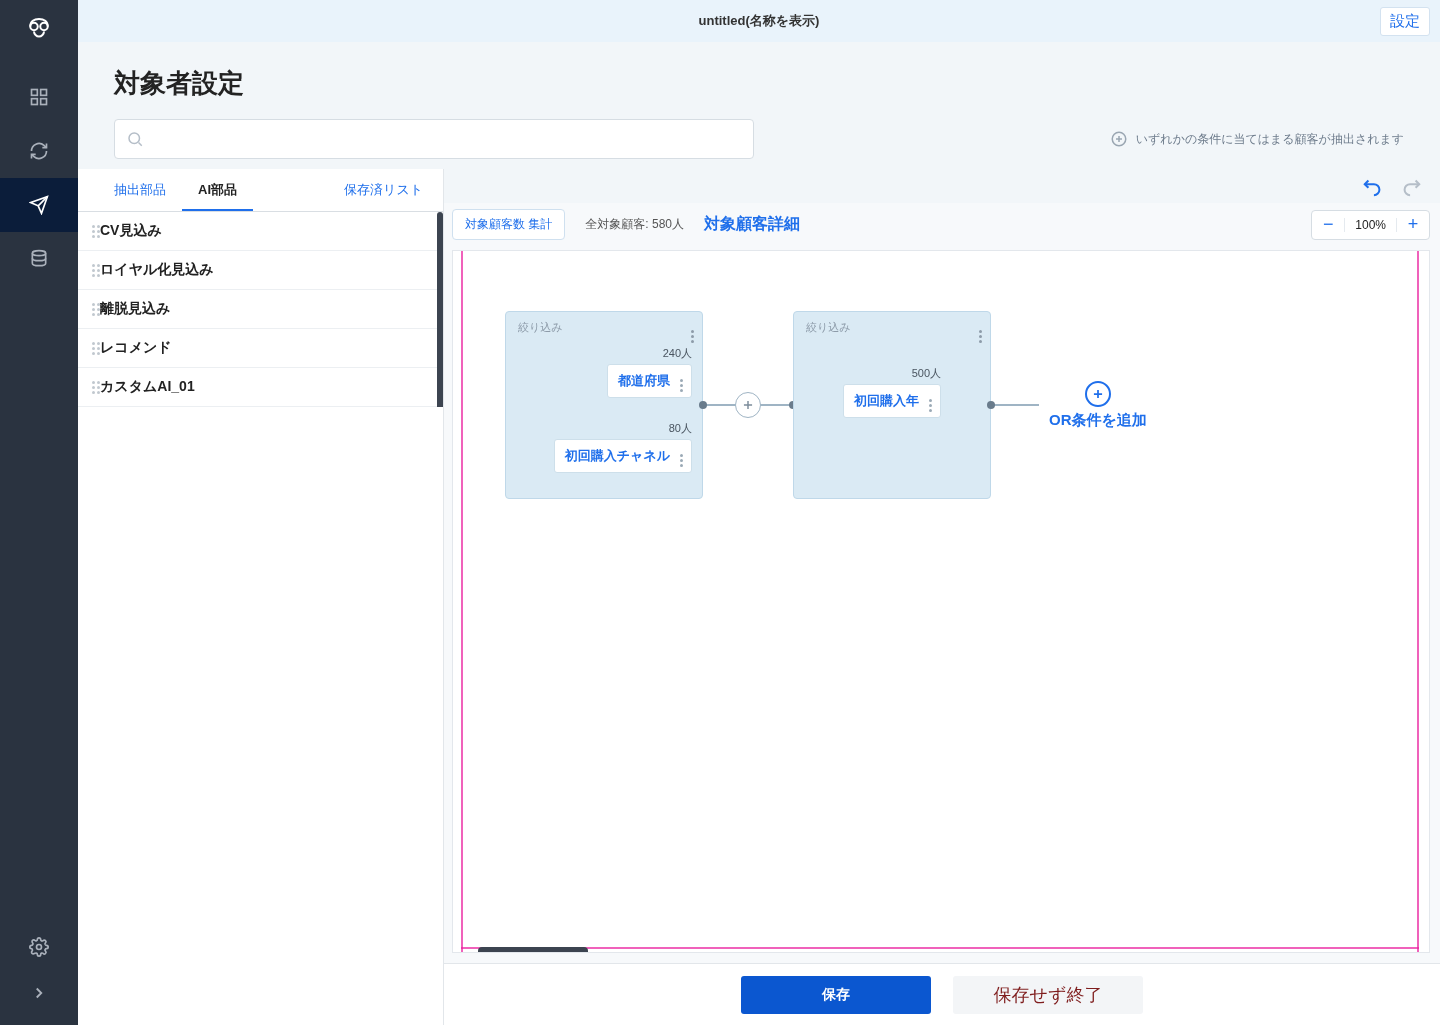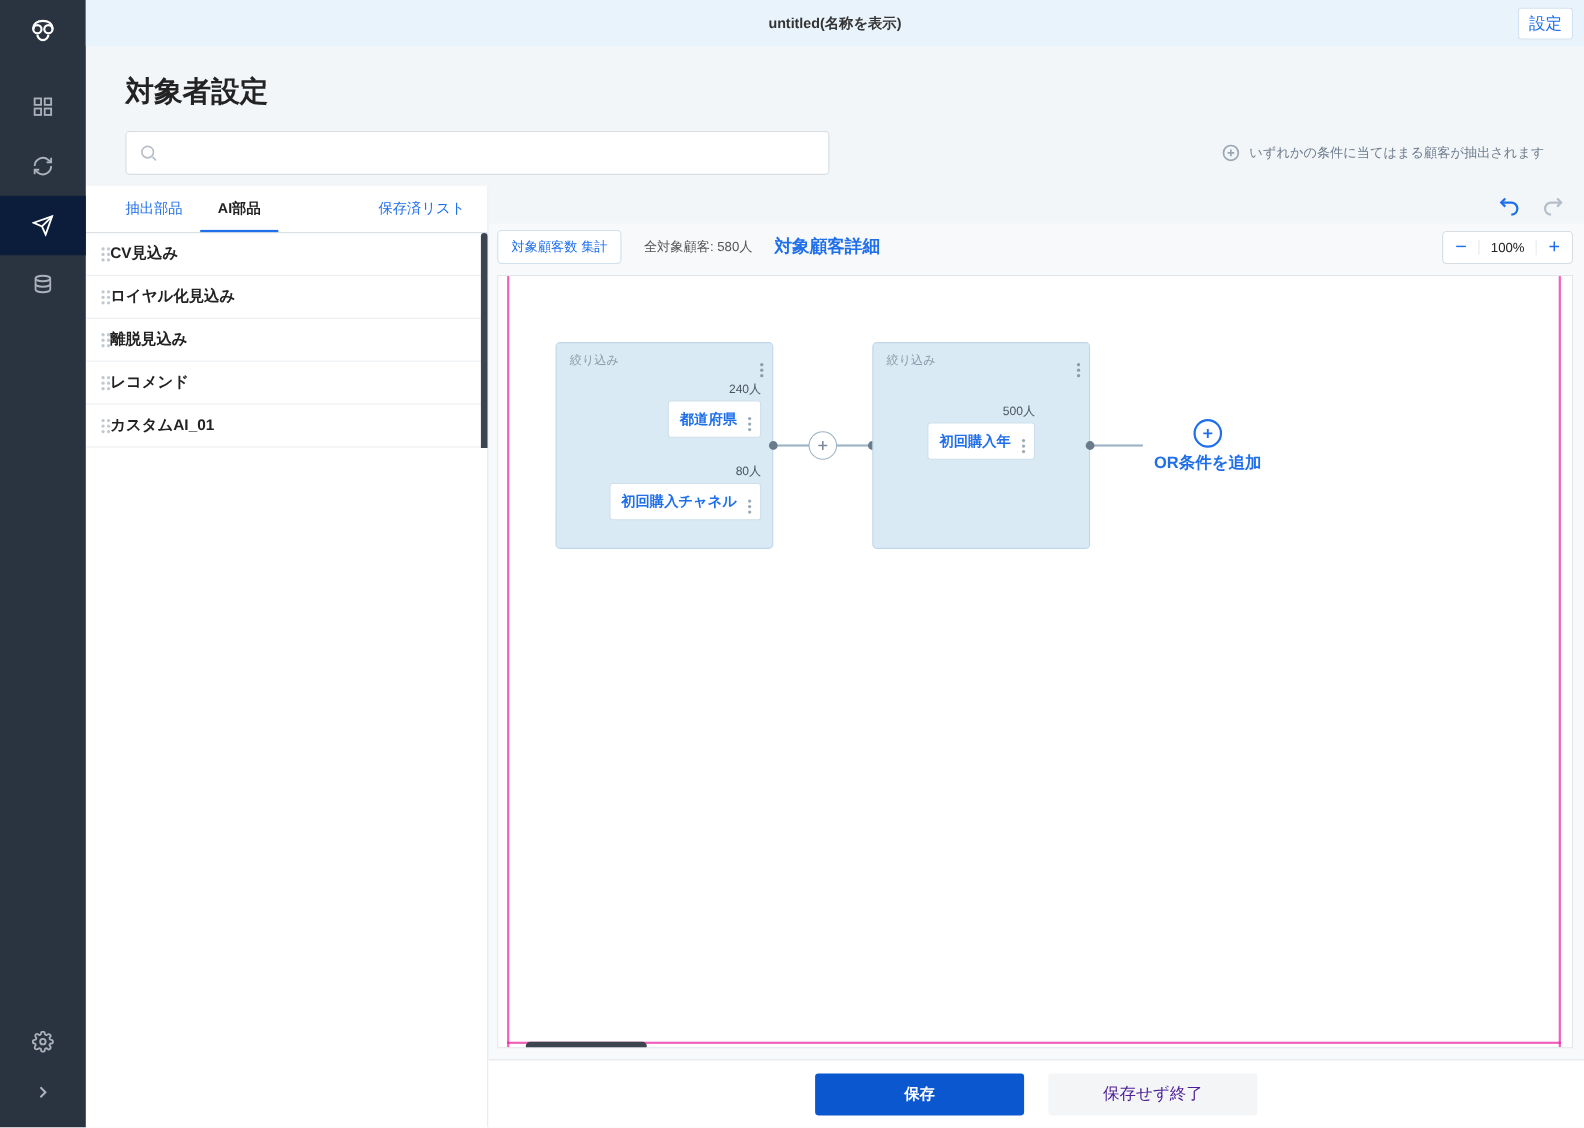--- a/index.html
+++ b/index.html
@@ -91,21 +91,21 @@
     .trailing { display: flex; align-items: center; }
     .trailing-line { width: 48px; height: 2px; background: #9fb4c4; position: relative; }
     .trailing-line::before { content: ""; position: absolute; left: -4px; top: -3px; width: 8px; height: 8px; background: #6a7c8c; border-radius: 50%; }
     .add-or { display: flex; flex-direction: column; align-items: center; gap: 4px; color: #1f6feb; margin-left: 10px; }
     .add-or-icon { width: 26px; height: 26px; border: 2px solid #1f6feb; border-radius: 50%; display: flex; align-items: center; justify-content: center; font-weight: 700; }
     .add-or-label { font-size: 15px; color: #1f6feb; font-weight: 700; }
 
     
     .footer { height: 62px; background: #fff; border-top: 1px solid #e2e6ea; display: flex; align-items: center; justify-content: center; gap: 22px; }
     .btn-primary { background: #0b57d0; color: #fff; border: none; border-radius: 3px; width: 190px; height: 38px; font-size: 14px; font-weight: 600; cursor: pointer; }
-    .btn-secondary { background: #f3f5f7; color: #4c1d95; border: none; border-radius: 3px; width: 190px; height: 38px; font-size: 15px; cursor: pointer; }
+    .btn-secondary { background: #f3f5f7; color: #7f1d1d; border: none; border-radius: 3px; width: 190px; height: 38px; font-size: 18px; cursor: pointer; }
 
     svg { display: block; }
     .dots-v { display: inline-flex; flex-direction: column; gap: 2px; }
     .dots-v i { width: 3px; height: 3px; background: currentColor; border-radius: 50%; display: block; }
   </style>
 </head>
 <body>
 
 <div class="app">
 

